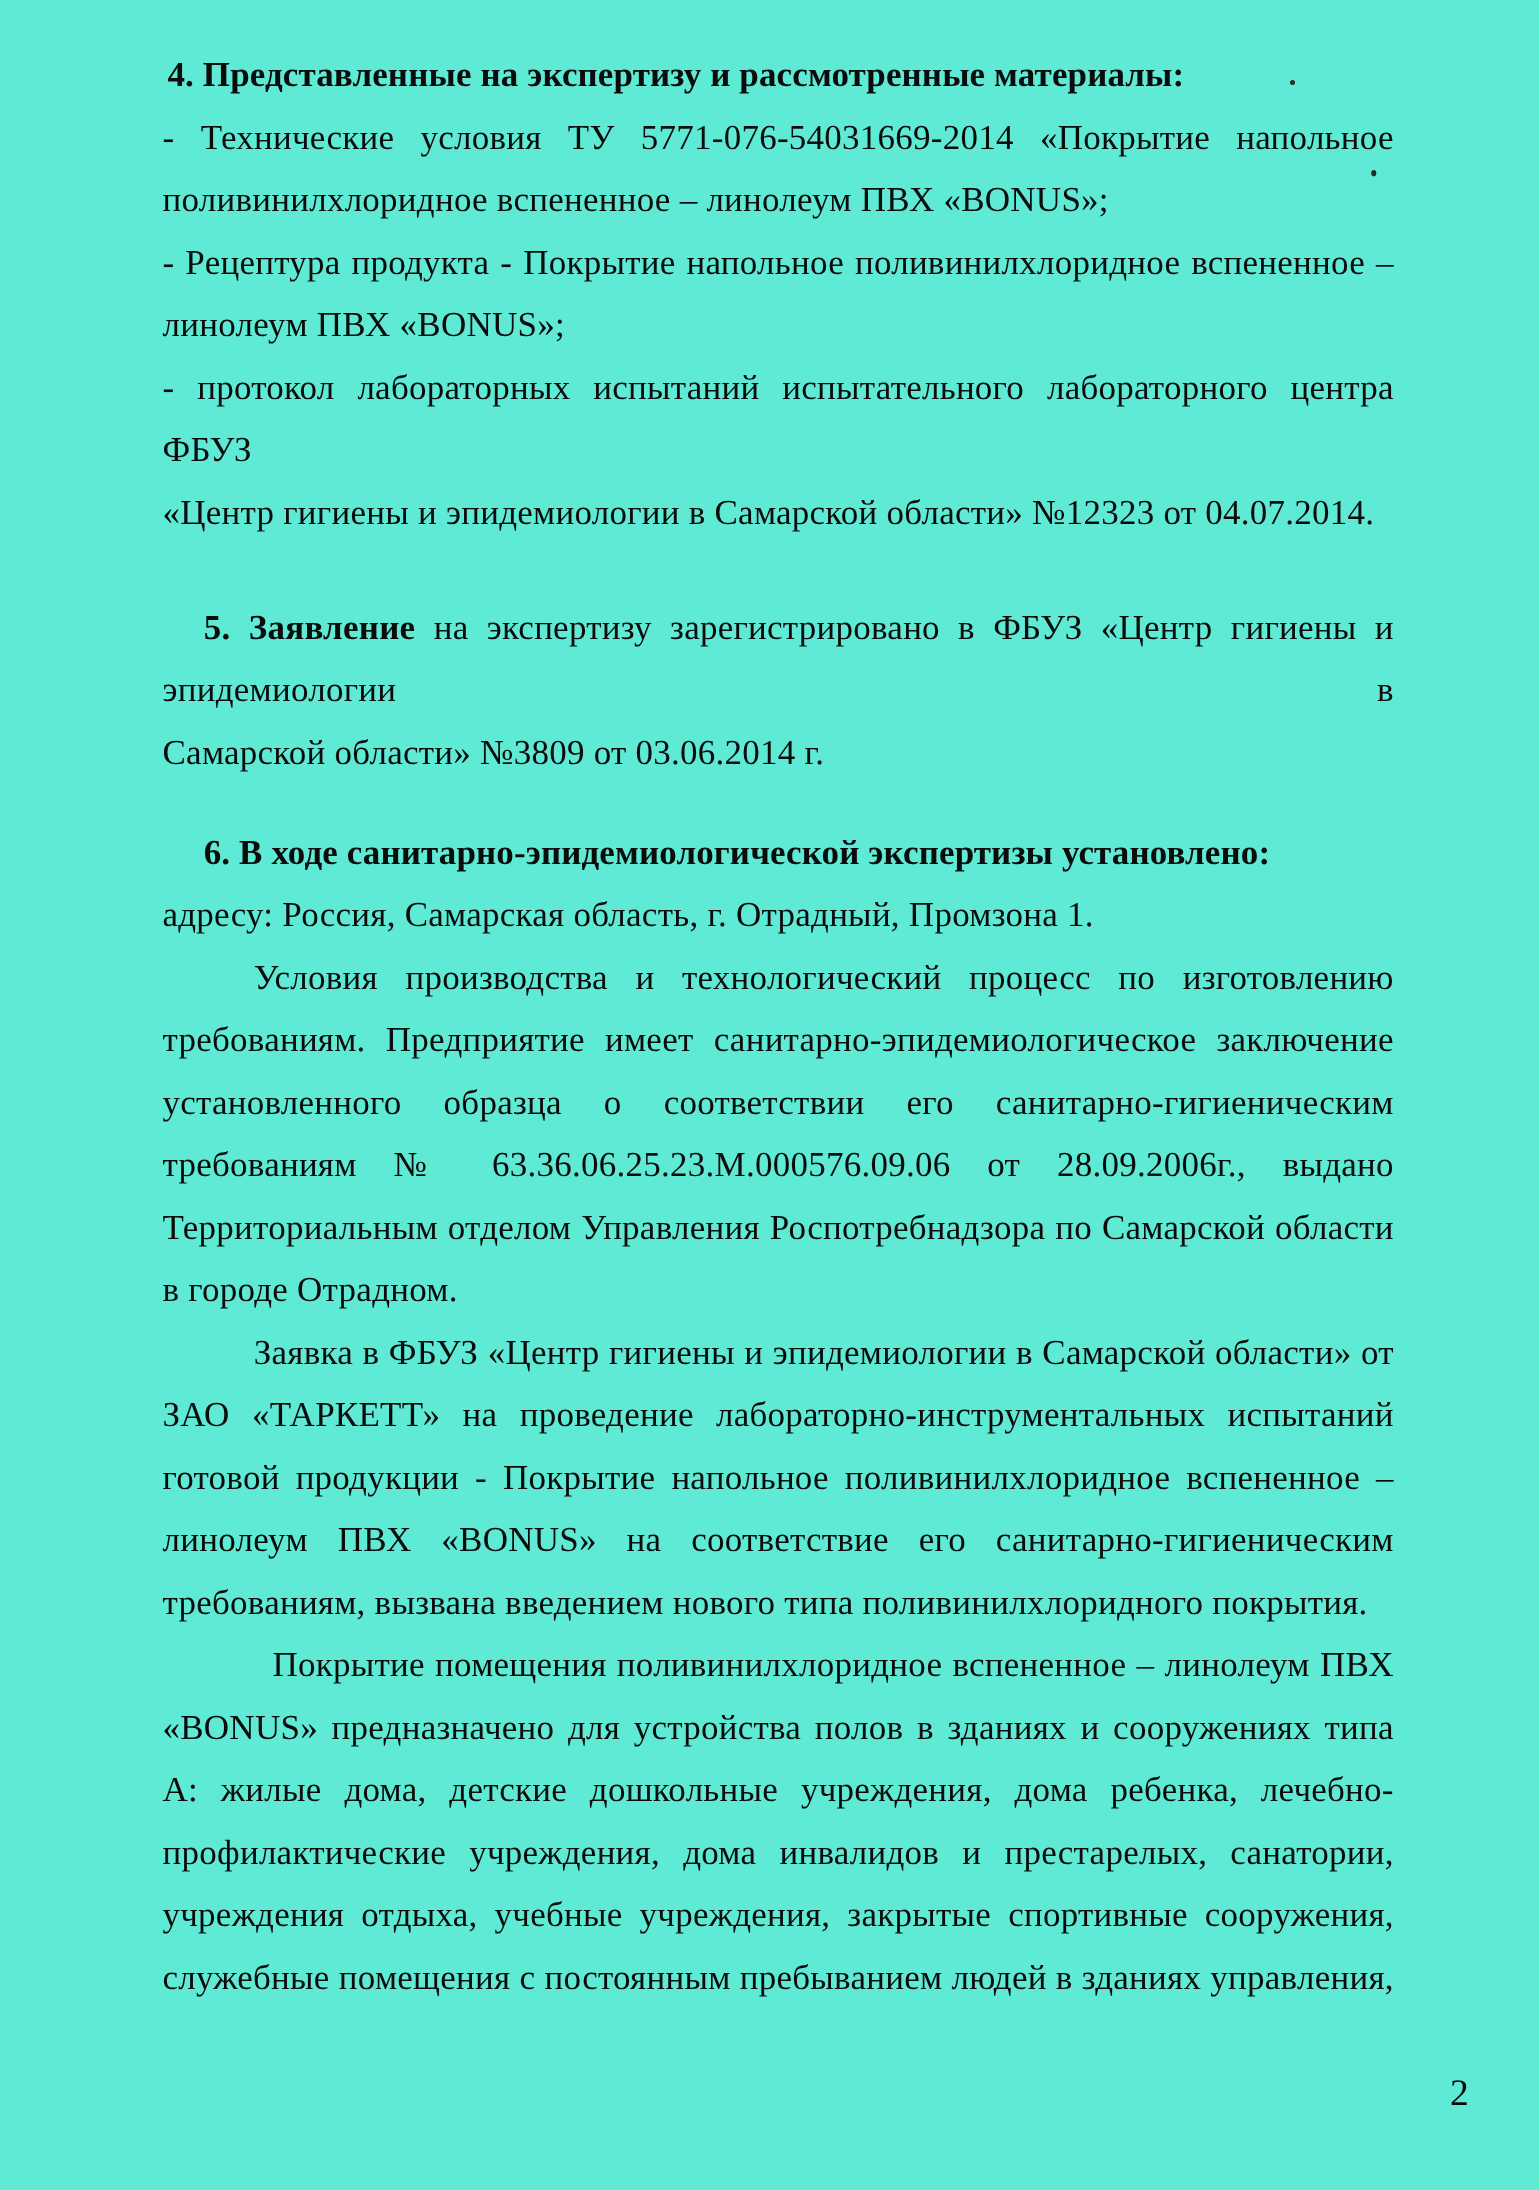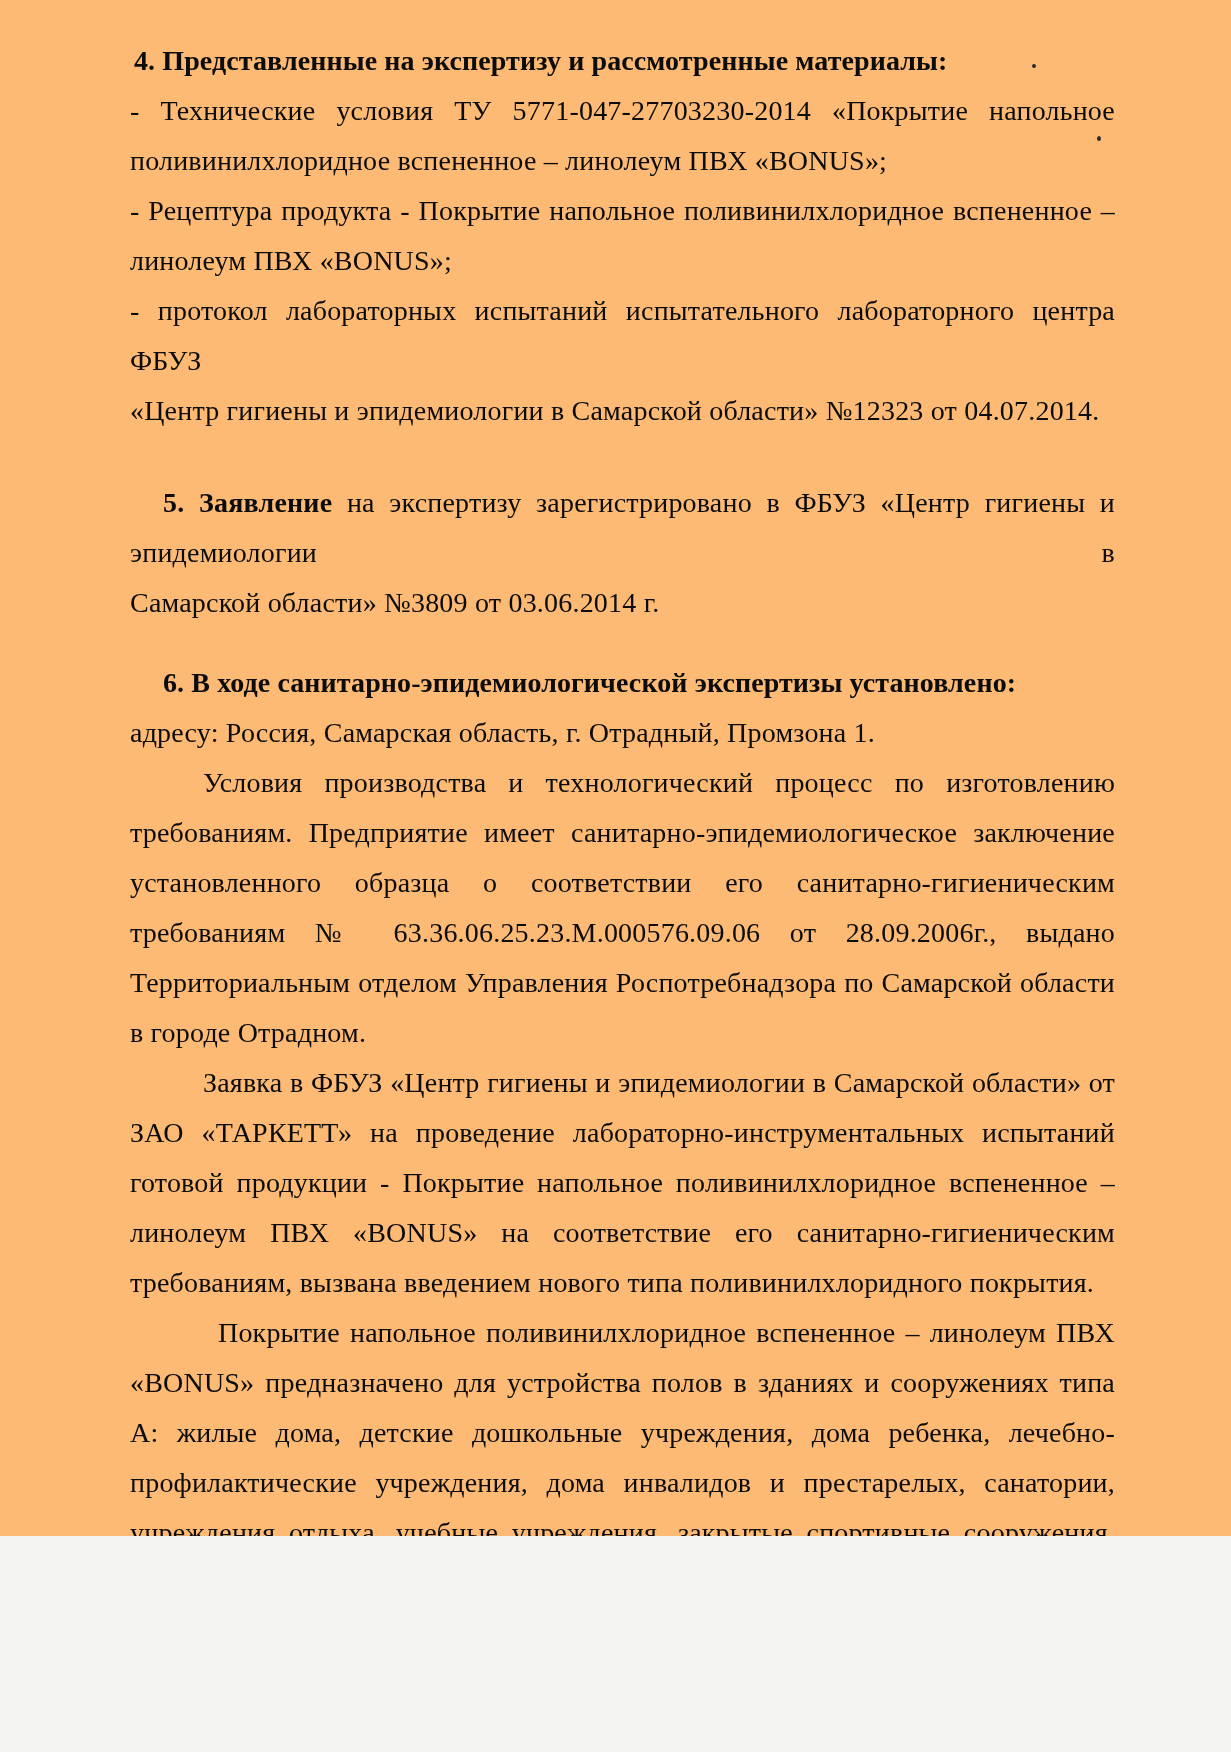--- a/index.html
+++ b/index.html
@@ -3,22 +3,22 @@
 <meta charset="utf-8">
 <style>
   html, body { margin: 0; padding: 0; }
   body {
     width: 1231px; height: 1752px;
     background: #f4f4f2;
     font-family: "Liberation Serif", "DejaVu Serif", serif;
   }
   .page {
     position: relative;
-    width: 1231px; height: 1536px;
-    background: #fdba74;
+    width: 1231px; height: 1752px;
+    background: #5eead4;
     color: #0c0c0c;
     overflow: hidden;
   }
   .text-content {
     position: absolute;
     left: 130px; top: 36px;
     width: 985px;
   }
   .block { margin: 0; }
   .line {
@@ -57,21 +57,21 @@
 </style>
 </head>
 <body>
 
 <div class="page">
   <div class="text-content" id="text-content">
       <div class="block heading">
         <div class="line" style="text-indent: 4px;"><span>4. Представленные на экспертизу и рассмотренные материалы:</span></div>
       </div>
       <div class="block">
-        <div class="line just"><span>- Технические условия ТУ 5771-047-27703230-2014 «Покрытие напольное</span></div>
+        <div class="line just"><span>- Технические условия ТУ 5771-076-54031669-2014 «Покрытие напольное</span></div>
         <div class="line"><span>поливинилхлоридное  вспененное – линолеум ПВХ «BONUS»;</span></div>
       </div>
       <div class="block">
         <div class="line just"><span>- Рецептура продукта - Покрытие напольное поливинилхлоридное вспененное –</span></div>
         <div class="line"><span>линолеум ПВХ «BONUS»;</span></div>
       </div>
       <div class="block">
         <div class="line just"><span>- протокол лабораторных испытаний испытательного лабораторного центра ФБУЗ</span></div>
         <div class="line"><span>«Центр гигиены и эпидемиологии в Самарской области» №12323 от 04.07.2014.</span></div>
       </div>
@@ -94,21 +94,21 @@
         <div class="line"><span>в городе Отрадном.</span></div>
       </div>
       <div class="block">
         <div class="line just" style="text-indent: 73px;"><span>Заявка в  ФБУЗ «Центр гигиены и эпидемиологии в Самарской области» от</span></div>
         <div class="line just"><span>ЗАО «ТАРКЕТТ» на проведение лабораторно-инструментальных испытаний</span></div>
         <div class="line just"><span>готовой продукции  - Покрытие напольное поливинилхлоридное  вспененное –</span></div>
         <div class="line just"><span>линолеум ПВХ «BONUS» на соответствие его санитарно-гигиеническим</span></div>
         <div class="line"><span>требованиям, вызвана введением нового типа поливинилхлоридного покрытия.</span></div>
       </div>
       <div class="block">
-        <div class="line just" style="text-indent: 88px;"><span>Покрытие напольное поливинилхлоридное  вспененное – линолеум ПВХ</span></div>
+        <div class="line just" style="text-indent: 88px;"><span>Покрытие помещения поливинилхлоридное  вспененное – линолеум ПВХ</span></div>
         <div class="line just"><span>«BONUS» предназначено для  устройства полов  в  зданиях и сооружениях типа</span></div>
         <div class="line just"><span>А: жилые дома, детские дошкольные учреждения, дома ребенка, лечебно-</span></div>
         <div class="line just"><span>профилактические учреждения, дома инвалидов и престарелых, санатории,</span></div>
         <div class="line just"><span>учреждения отдыха, учебные учреждения, закрытые спортивные сооружения,</span></div>
         <div class="line just"><span>служебные помещения с постоянным пребыванием людей в зданиях управления,</span></div>
       </div>
     </div>
   <div class="page-number">2</div>
   <div class="ink-dot a1"></div>
   <div class="ink-dot a2"></div>

